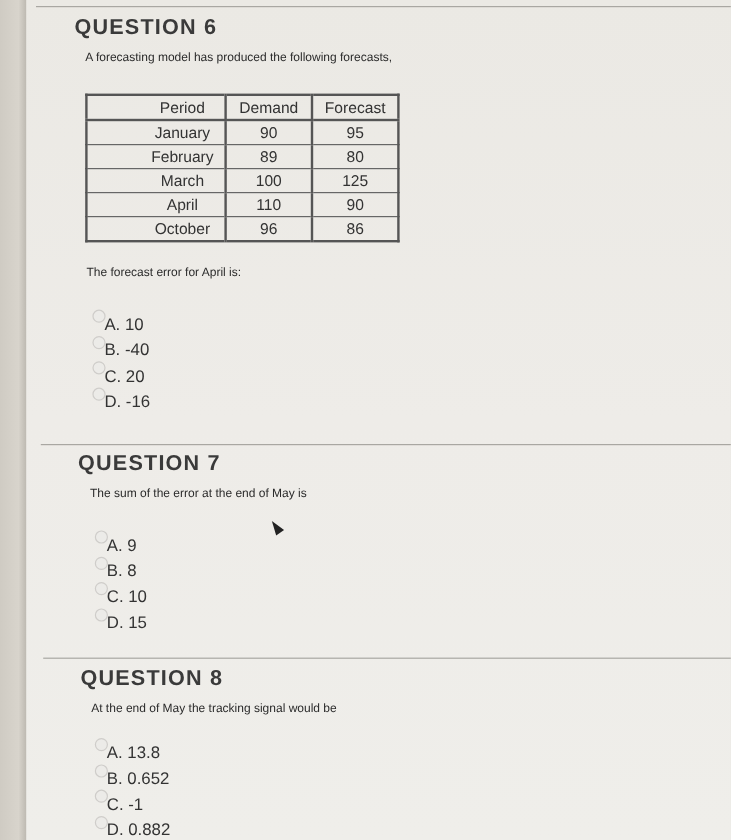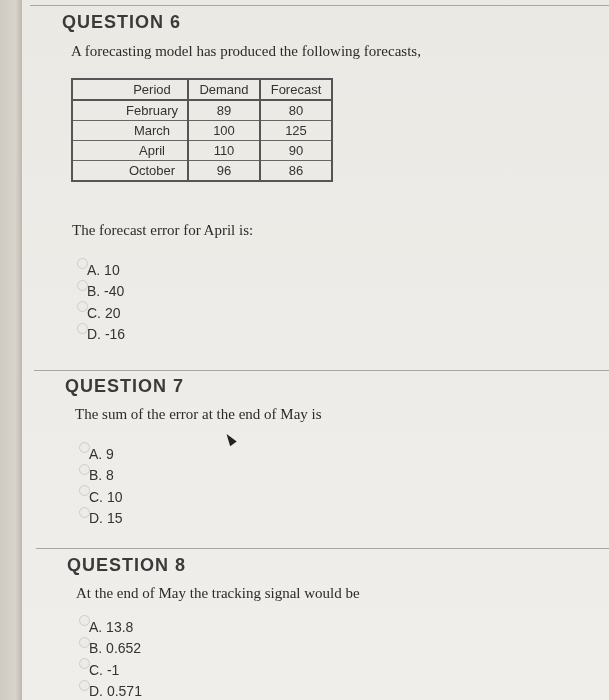--- a/index.html
+++ b/index.html
@@ -17,21 +17,21 @@
       position: absolute; left: 22px; top: 0; width: 587px; height: 700px;
       background: linear-gradient(180deg, #ebe9e4 0%, #eeece8 50%, #efeeea 100%);
     }
     .hr {
       position: absolute; height: 1px; background: #a9a7a2;
     }
     .q-title {
       position: absolute; font-weight: bold; font-size: 18px; letter-spacing: 1px; color: #3a3a3a;
     }
     .q-text {
-      position: absolute; font-size: 15px; color: #2b2b2b; font-family: Liberation Serif, serif;
+      position: absolute; font-size: 10px; color: #2b2b2b;
     }
     table.forecast {
       position: absolute; left: 70px; top: 78px;
       border-collapse: collapse; font-size: 13px; color: #333;
       border: 2px solid #555;
     }
     table.forecast td {
       border: 1px solid #666; text-align: center; padding: 0; height: 19px;
     }
     table.forecast td.c1 { width: 70px; padding-left: 44px; }
@@ -68,20 +68,25 @@
 
   <div class="q-title" style="left:40px; top:12px;">QUESTION 6</div>
   <div class="q-text" style="left:49px; top:43px;">A forecasting model has produced the following forecasts,</div>
 
   <table class="forecast" style="left:49px;">
     <tbody>
         <tr class="head">
       <td class="c1">Period</td>
       <td class="c2">Demand</td>
       <td class="c3">Forecast</td>
+    </tr>
+    <tr>
+      <td class="c1">January</td>
+      <td class="c2">90</td>
+      <td class="c3">95</td>
     </tr>
     <tr>
       <td class="c1">February</td>
       <td class="c2">89</td>
       <td class="c3">80</td>
     </tr>
     <tr>
       <td class="c1">March</td>
       <td class="c2">100</td>
       <td class="c3">125</td>
@@ -157,18 +162,18 @@
     <div class="option">
       <span class="radio"></span>
       <span class="opt-label">B. 0.652</span>
     </div>
     <div class="option">
       <span class="radio"></span>
       <span class="opt-label">C. -1</span>
     </div>
     <div class="option">
       <span class="radio"></span>
-      <span class="opt-label">D. 0.571</span>
+      <span class="opt-label">D. 0.882</span>
     </div>
   </div>
 
   <div class="cursor"></div>
 </div>
 
 </body></html>

